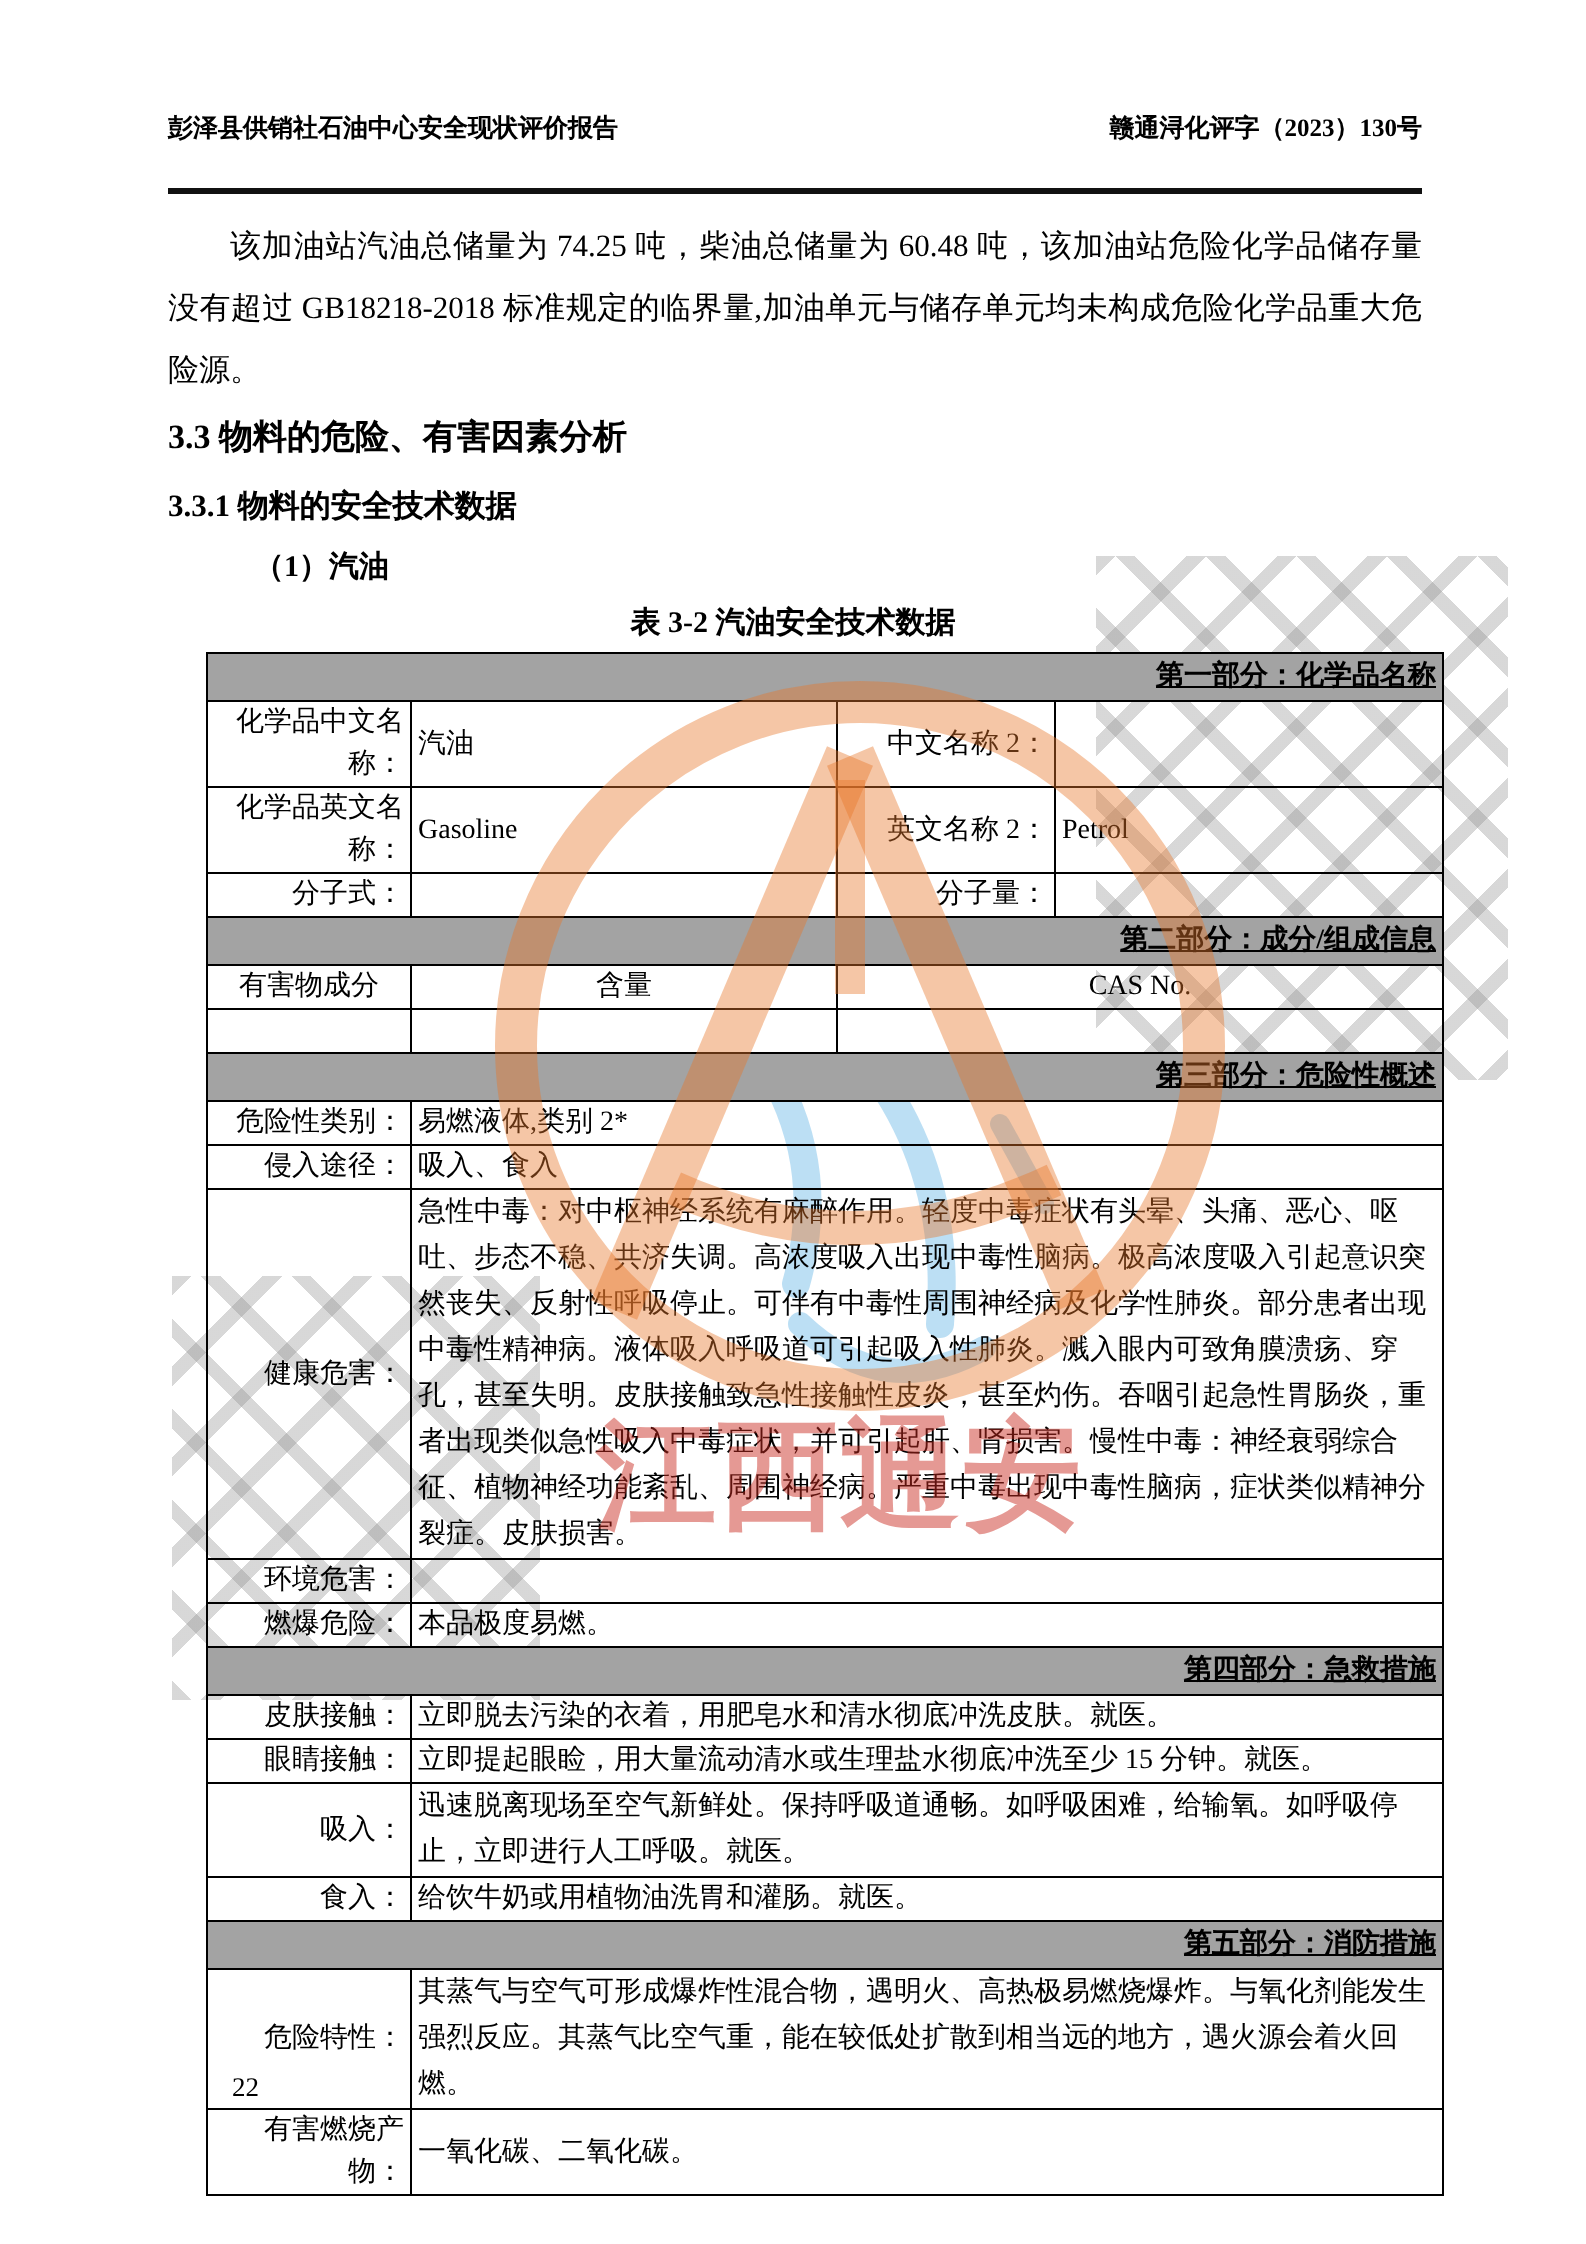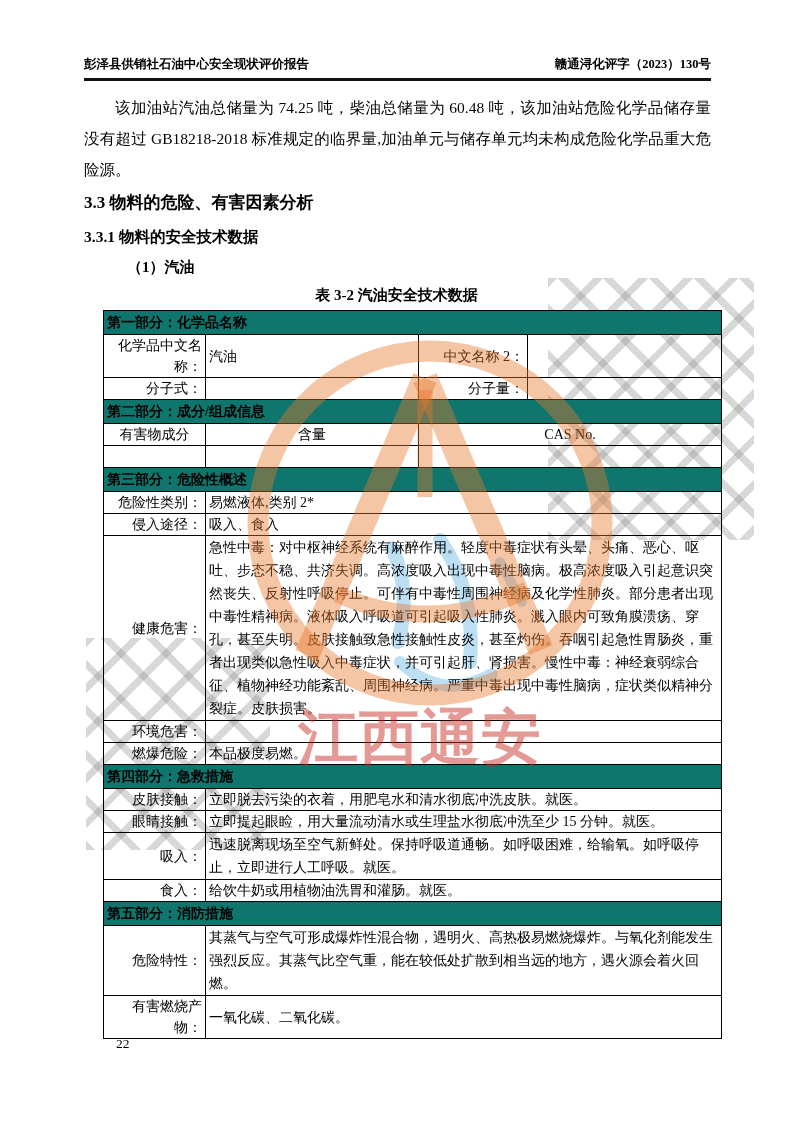--- a/index.html
+++ b/index.html
@@ -23,42 +23,42 @@
     position:absolute;left:298px;top:708px;
     font-size:60px;font-weight:bold;letter-spacing:1px;line-height:1;
     color:rgba(200,42,32,0.48);white-space:nowrap;
     font-family:Liberation Sans, sans-serif;
   }
   .stamp-svg,.blue-svg{position:absolute;left:0;top:0;}
   
   .content{position:relative;z-index:1;}
   .doc-header{
     display:flex;justify-content:space-between;align-items:flex-end;
-    margin:56px 82px 0 84px;padding-bottom:5px;
+    margin:56px 82px 0 84px;padding-bottom:21px;
     border-bottom:3px solid #111;
     font-size:12.5px;font-weight:bold;
   }
   .intro{
     margin:11px 82px 0 84px;
     font-size:15.5px;line-height:31px;
     text-indent:2em;text-align:justify;
   }
   .h33{margin:6px 82px 0 84px;font-size:17px;font-weight:bold;}
   .h331{margin:13px 82px 0 84px;font-size:15.5px;font-weight:bold;}
   .item-head{margin:10px 82px 0 127px;font-size:15px;font-weight:bold;}
   .tbl-caption{margin:9px 0 5px 0;text-align:center;font-size:15px;font-weight:bold;}
   table.msds{
     margin-left:103px;width:618px;border-collapse:collapse;table-layout:fixed;
     font-size:14px;
   }
   table.msds td{
     border:1px solid #000;padding:0 3px;line-height:23px;
     overflow:hidden;vertical-align:middle;
   }
-  td.sec{background:#0f766e;text-align:left;font-weight:bold;height:20px;line-height:20px;}
+  td.sec{background:#a3a3a3;text-align:right;font-weight:bold;height:20px;line-height:20px;text-decoration:underline;}
   td.lab{text-align:right;padding-right:3px;}
   td.ctr{text-align:center;}
   tr.single td{height:21px;line-height:21px;}
   .page-num{
     position:absolute;left:116px;top:1036px;width:618px;
     text-align:left;font-size:13.5px;z-index:1;
   }
 </style>
 </head>
 <body>
@@ -105,20 +105,26 @@
           <tr>
             <td class="sec" colspan="4">第一部分：化学品名称</td>
           </tr>
       <tr class="single">
         <td class="lab">化学品中文名称：</td>
         <td>汽油</td>
         <td class="lab">中文名称 2：</td>
         <td></td>
       </tr>
       <tr class="single">
+        <td class="lab">化学品英文名称：</td>
+        <td>Gasoline</td>
+        <td class="lab">英文名称 2：</td>
+        <td>Petrol</td>
+      </tr>
+      <tr class="single">
         <td class="lab">分子式：</td>
         <td></td>
         <td class="lab">分子量：</td>
         <td></td>
       </tr>
 
       <tr>
             <td class="sec" colspan="4">第二部分：成分/组成信息</td>
           </tr>
       <tr class="single">

